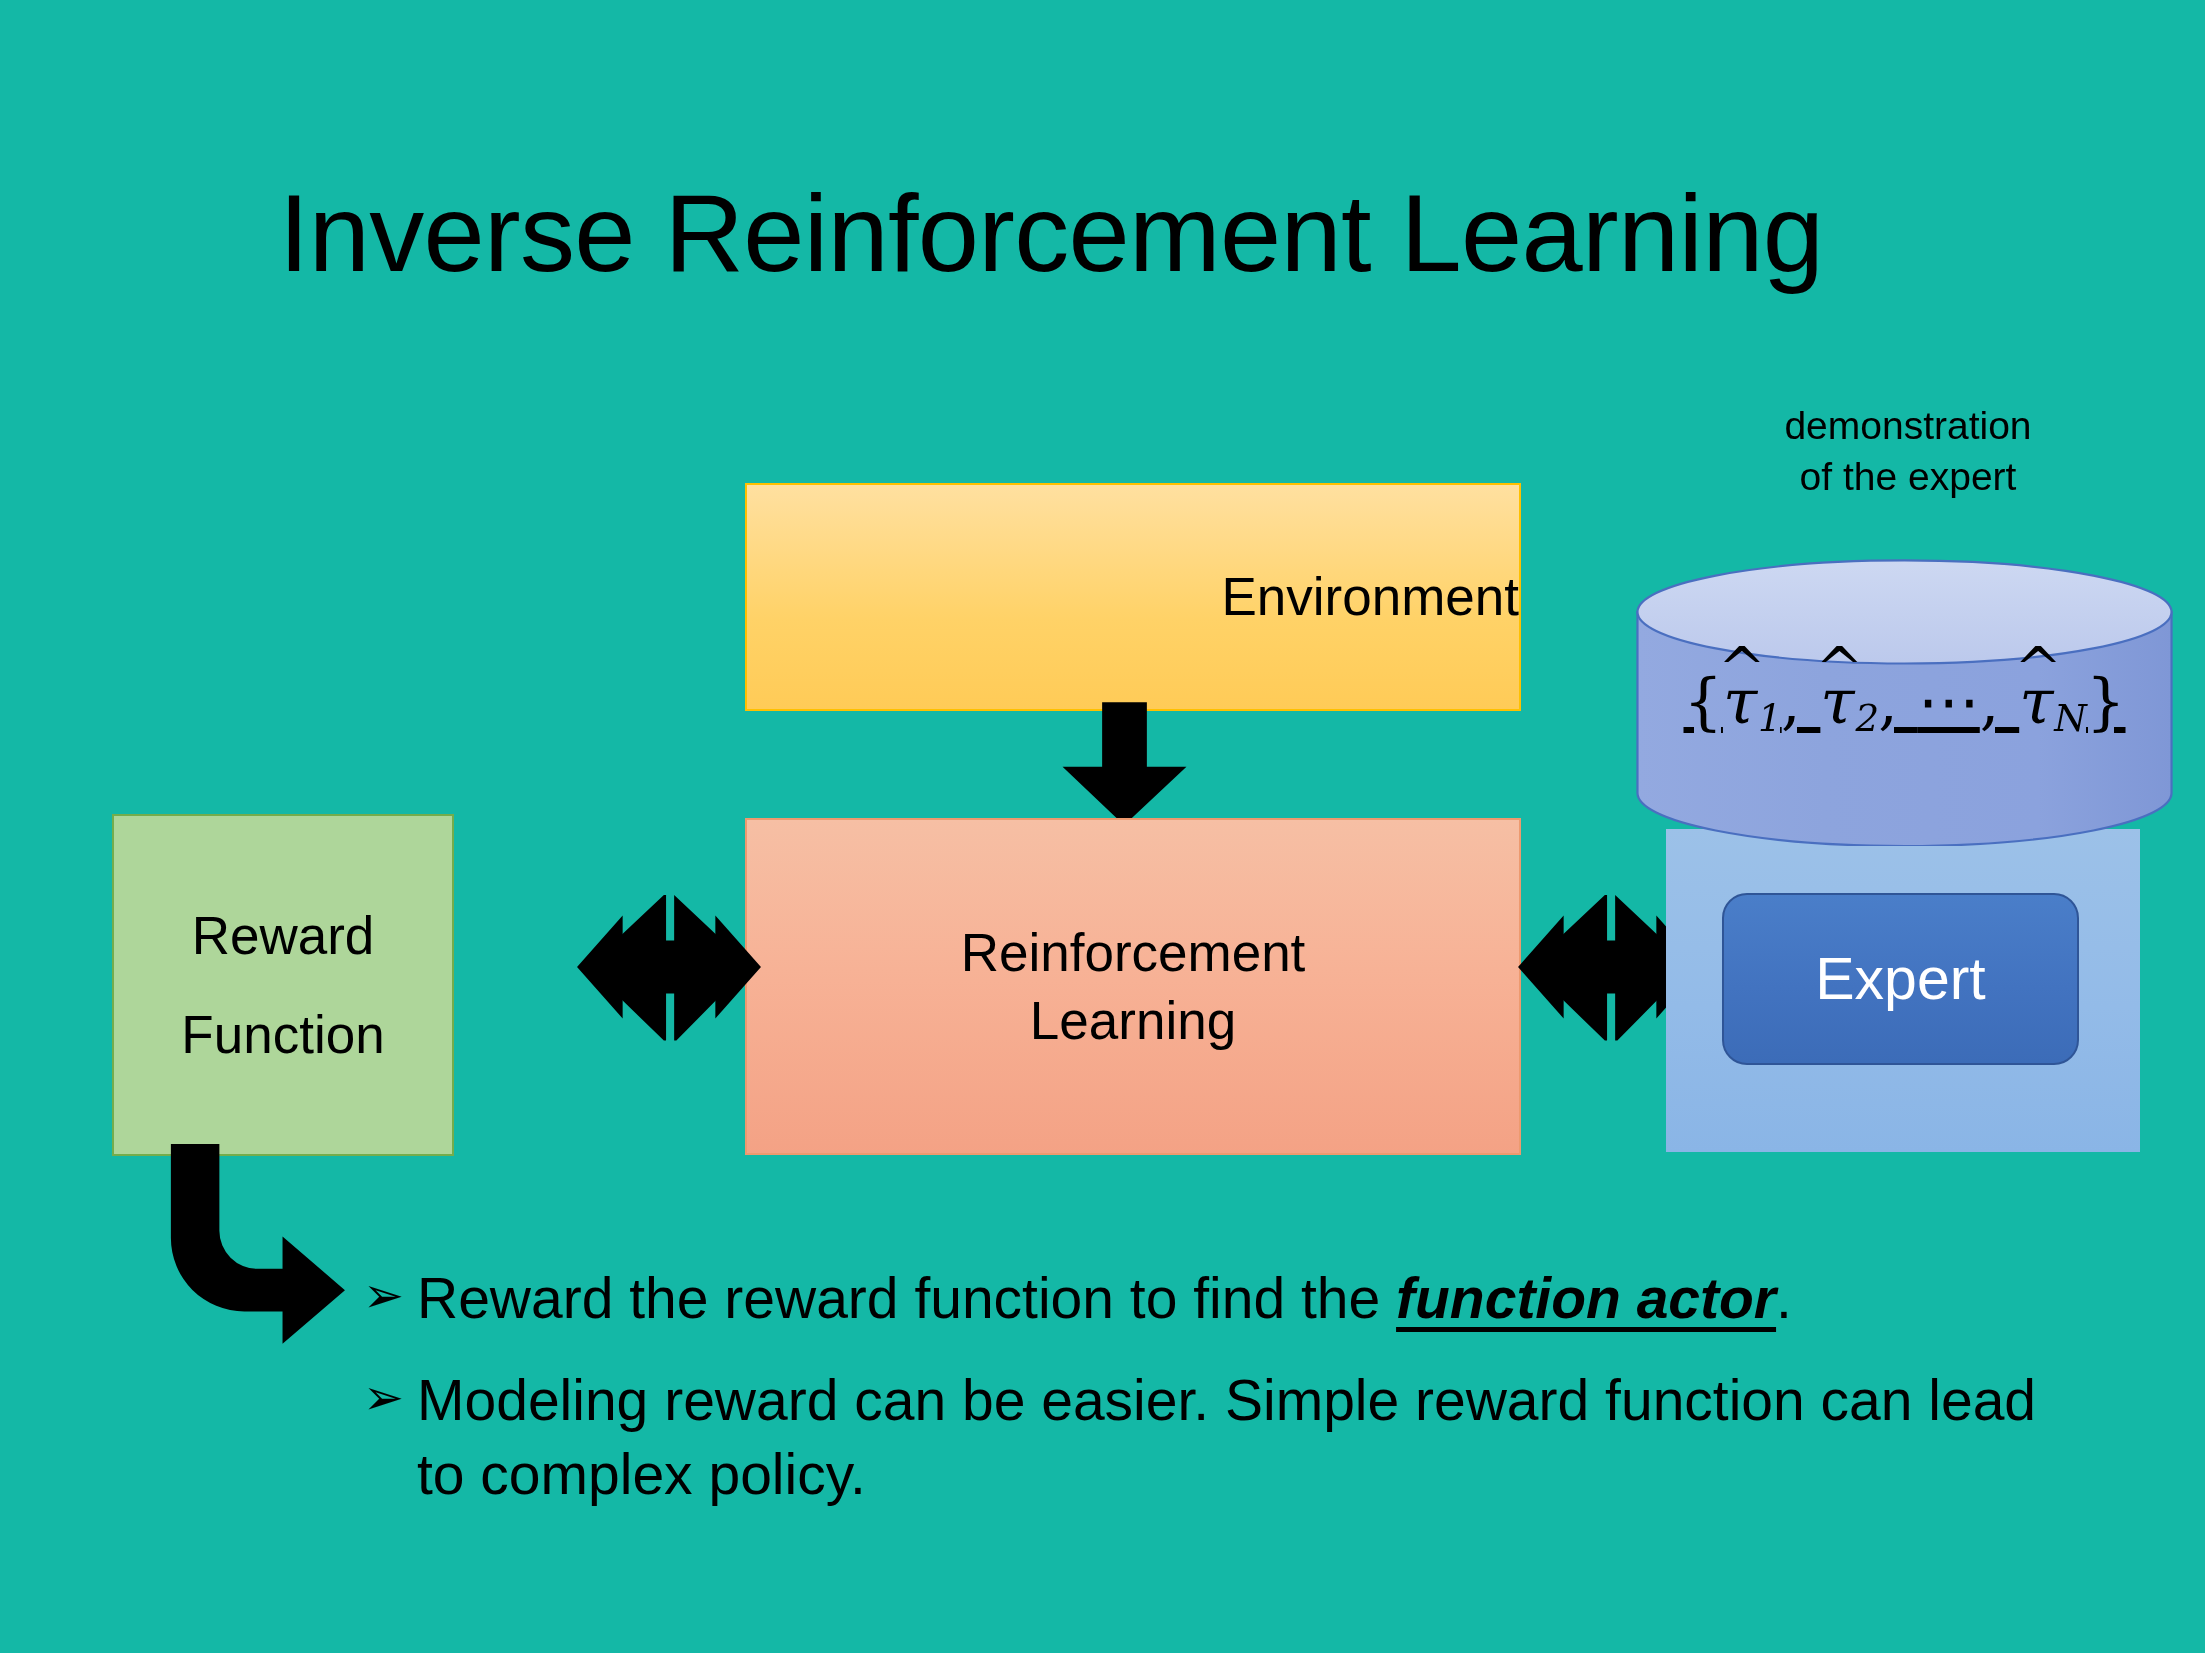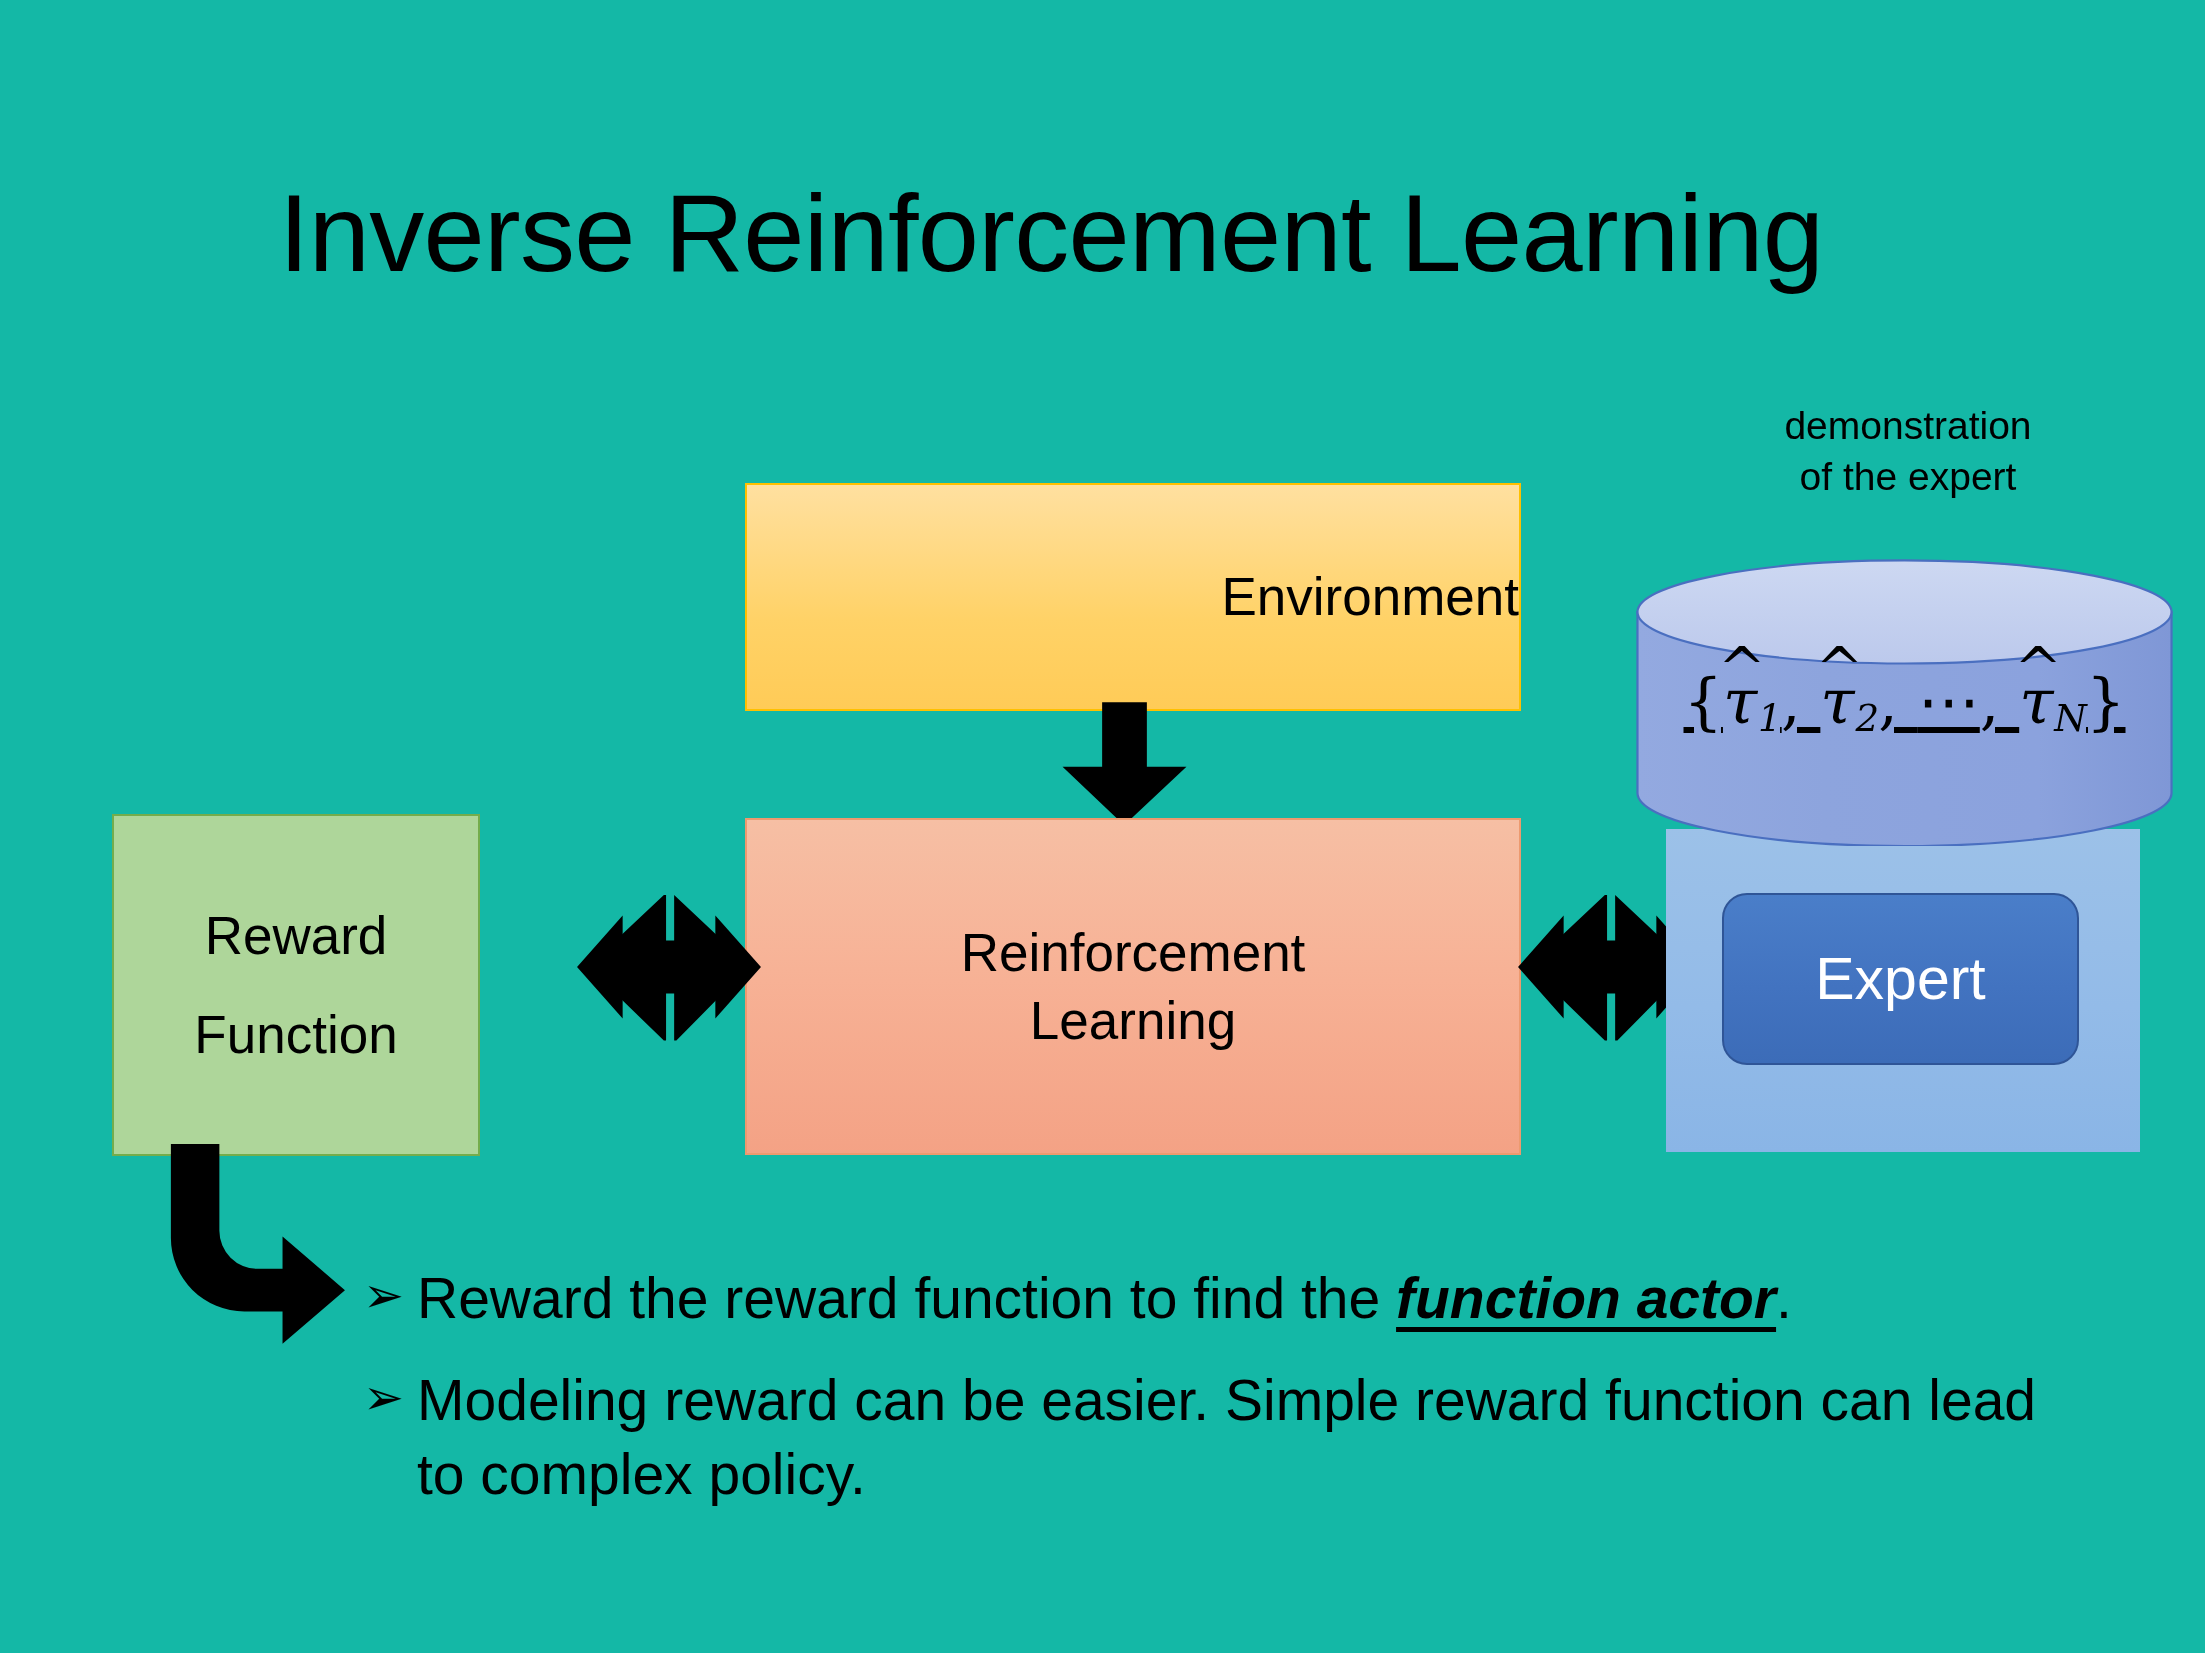--- a/index.html
+++ b/index.html
@@ -66,21 +66,21 @@
     background: linear-gradient(to bottom, #f6bfa4 0%, #f7b296 45%, #f4a285 100%);
     border: 2.9px solid #ed9a6f;
     font-size: 53px;
   }
   .box-rl .twoline { display: block; }
   .box-rl .line2 { }
 
   .box-reward {
     left: 112px;
     top: 814px;
-    width: 368px;
+    width: 342px;
     height: 342px;
     background: #aed69a;
     border: 2.2px solid #74ad4c;
     font-size: 53px;
   }
   .box-reward .line2 { margin-top: 31px; }
 
   
   .demo-label {
     position: absolute;

